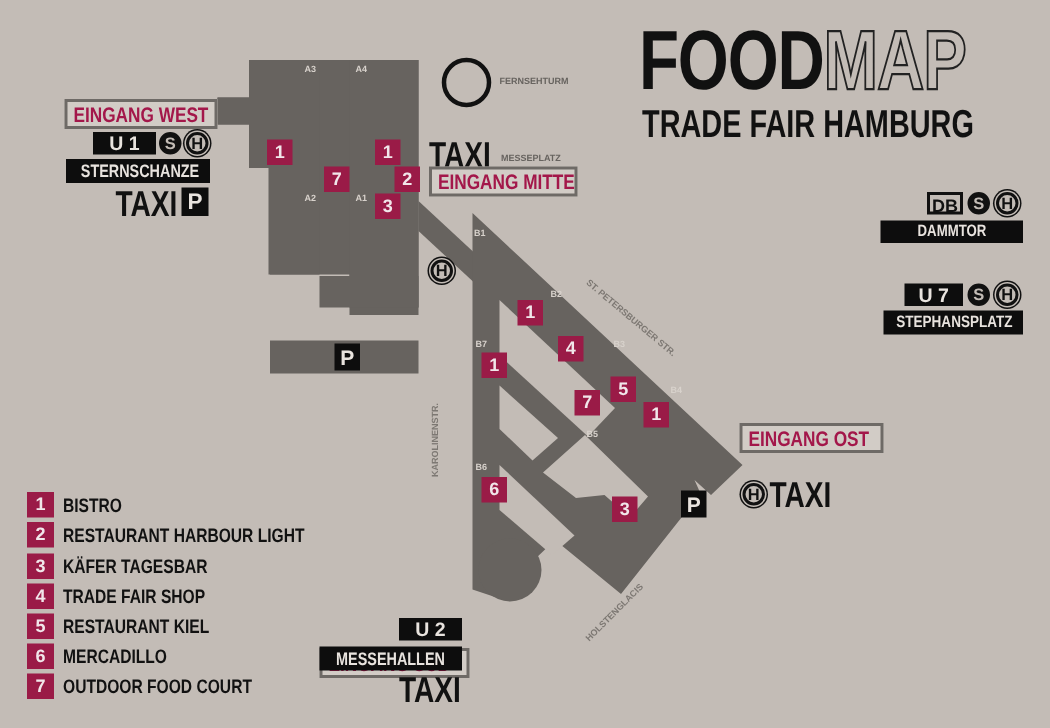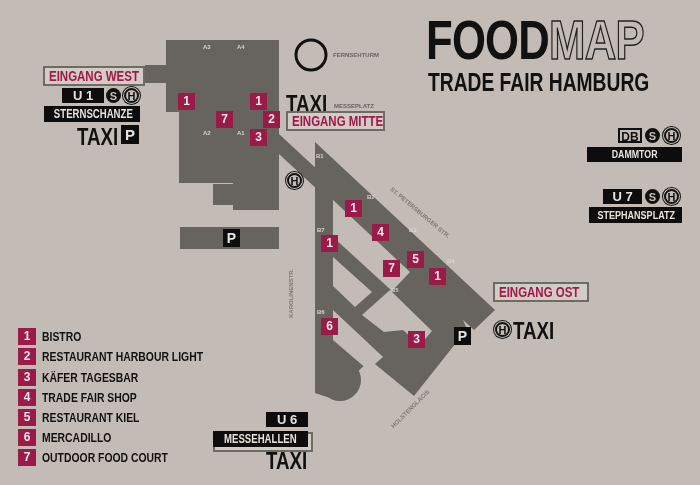--- a/index.html
+++ b/index.html
@@ -119,21 +119,21 @@
 <div class="abs circ s-circ" style="left:645px;top:189px;">S</div>
 <div class="abs circ h-circ" style="left:664px;top:189px;">H</div>
 <div class="abs blk" style="left:589px;top:207px;width:93px;height:16px;line-height:16px;font-size:11px;"><span style="display:inline-block;transform:scaleX(0.82);">STEPHANSPLATZ</span></div>
 
 <div class="abs gate" style="left:493px;top:282px;width:84px;"><span>EINGANG OST</span></div>
 <div class="abs circ h-circ" style="left:495px;top:322px;">H</div>
 <div class="abs taxi" style="left:513px;top:319px;">TAXI</div>
 <div class="abs pbox" style="left:454px;top:327px;width:17px;height:18px;line-height:18px;font-size:14px;">P</div>
 
 <div class="abs gate" style="left:213px;top:384px;width:88px;margin-top:48px;"><span>EINGANG SÜD</span></div>
-<div class="abs blk" style="left:266px;top:412px;width:42px;height:15px;line-height:15px;font-size:13px;">U 6</div>
+<div class="abs blk" style="left:266px;top:412px;width:42px;height:15px;line-height:15px;font-size:13px;">U 2</div>
 <div class="abs blk" style="left:213px;top:431px;width:95px;height:16px;line-height:16px;font-size:12px;"><span style="display:inline-block;transform:scaleX(0.8);">MESSEHALLEN</span></div>
 <div class="abs taxi" style="left:266px;top:449px;">TAXI</div>
 
 <div>
   <div class="legend-row" style="top:328px;">
       <div class="legend-num">1</div>
       <div class="legend-label">BISTRO</div>
     </div>
   <div class="legend-row" style="top:348px;">
       <div class="legend-num">2</div>

